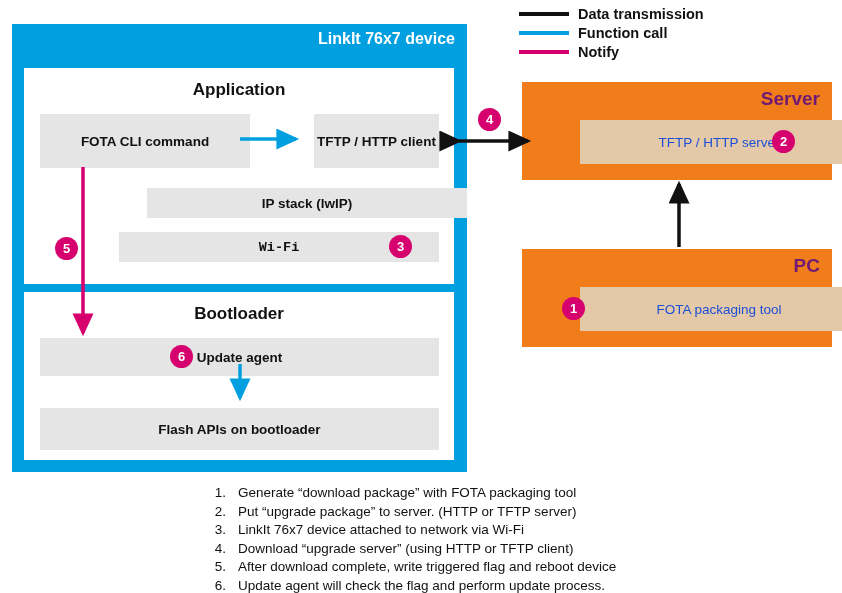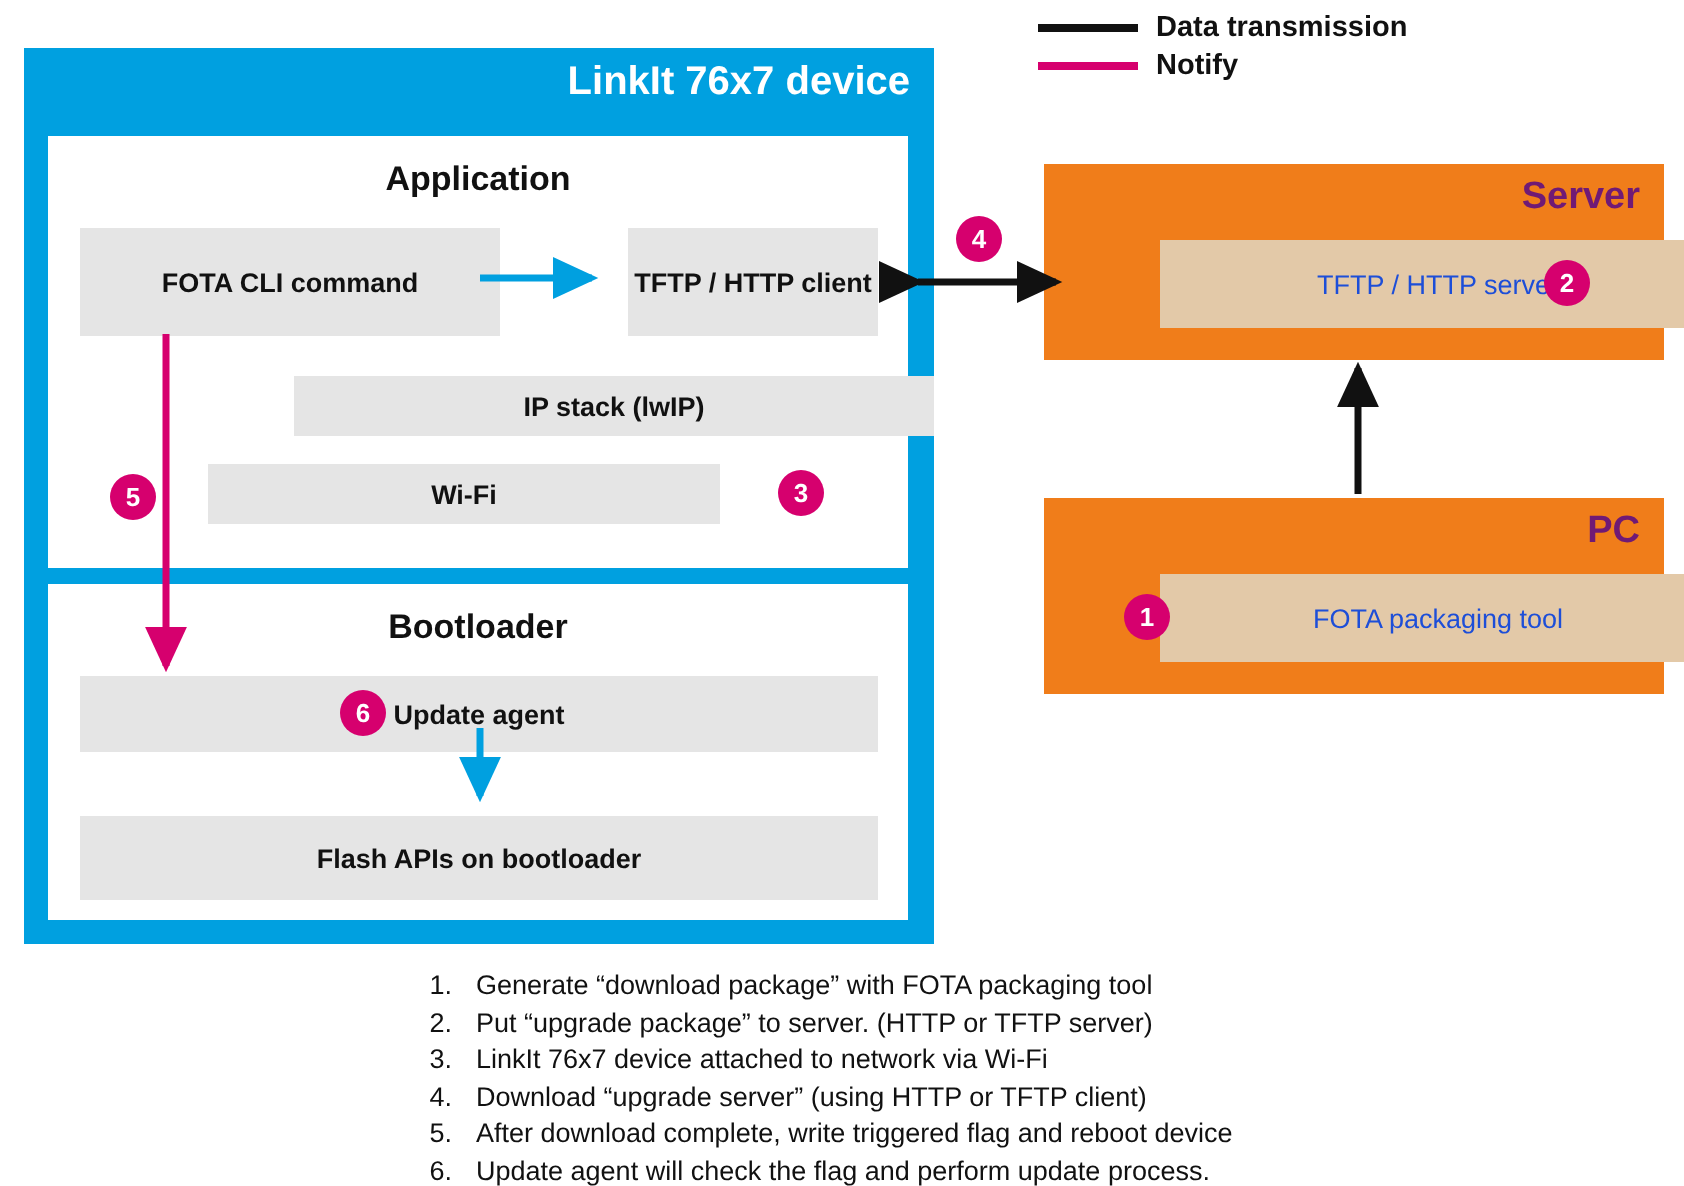--- a/index.html
+++ b/index.html
@@ -48,21 +48,21 @@
     left: 12px;
     top: 24px;
     width: 455px;
     height: 448px;
     background: #00a0e0;
   }
   .device-title {
     position: absolute;
     right: 12px;
     top: 6px;
-    font-size: 20px;
+    font-size: 16px;
     font-weight: bold;
     color: #ffffff;
   }
   .white-box {
     position: absolute;
     background: #ffffff;
   }
   .section-title {
     text-align: center;
     font-size: 17px;
@@ -149,20 +149,24 @@
 <body>
 
 <div class="stage">
 
   <div class="legend">
     <div class="legend-row">
       <span class="legend-line" style="background:#111111;"></span>
       <span class="legend-label">Data transmission</span>
     </div>
     <div class="legend-row">
+      <span class="legend-line" style="background:#00a0e0;"></span>
+      <span class="legend-label">Function call</span>
+    </div>
+    <div class="legend-row">
       <span class="legend-line" style="background:#d6006e;"></span>
       <span class="legend-label">Notify</span>
     </div>
   </div>
 
   <div class="device-panel">
     <div class="device-title">LinkIt 76x7 device</div>
 
     <div class="white-box" style="left:12px; top:44px; width:430px; height:216px;">
       <div class="section-title" style="position:absolute; left:0; top:12px; width:100%;">Application</div>
@@ -172,21 +176,21 @@
       </div>
 
       <div class="blue-block" style="left:290px; top:46px; width:125px; height:54px;">
         <span>TFTP / HTTP client</span>
       </div>
 
       <div class="blue-block" style="left:95px; top:120px; width:320px; height:30px;margin-left:28px;">
         <span>IP stack (lwIP)</span>
       </div>
 
-      <div class="blue-block" style="left:80px; top:164px; width:256px; height:30px;">
+      <div class="blue-block" style="left:95px; top:164px; width:320px; height:30px;font-family:Liberation Mono, monospace;">
         <span>Wi-Fi</span>
       </div>
       <div class="badge" style="left:365px; top:167px;">
         <span>3</span>
       </div>
     </div>
 
     <div class="white-box" style="left:12px; top:268px; width:430px; height:168px;">
       <div class="section-title" style="position:absolute; left:0; top:12px; width:100%;">Bootloader</div>
 

